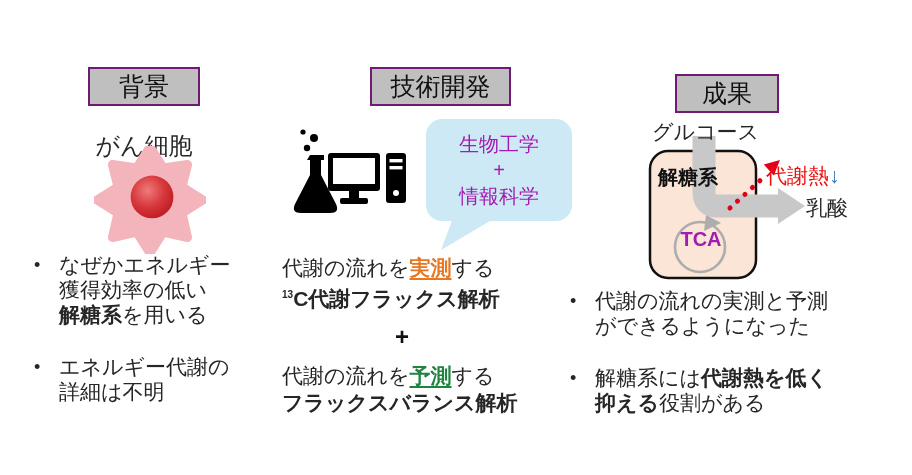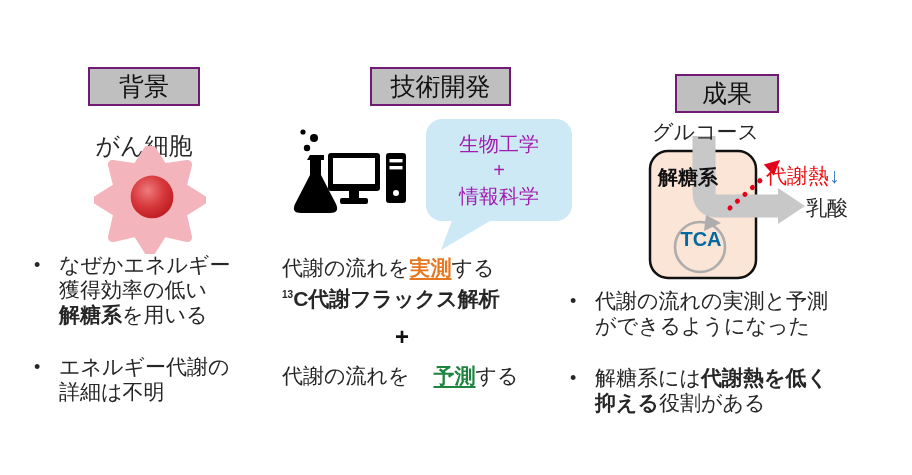--- a/index.html
+++ b/index.html
@@ -24,37 +24,37 @@
   .bullet + .bullet { margin-top:27px; }
   .bullet .mark { width:25px; flex:0 0 25px; font-size:18px; padding-top:1px; }
   .bullet b { font-weight:700; }
 
   .subtitle { font-size:24px; color:#262626; text-align:center;margin-top:20px; }
 
   
   .mid-text { font-size:21px; line-height:27px; color:#262626; }
   .mid-text .bold-line { font-weight:700; }
   .hl-orange { color:#E87722; font-weight:700; text-decoration:underline; text-decoration-thickness:2px; text-underline-offset:3px; }
-  .hl-green  { color:#1E8540; font-weight:700; text-decoration:underline; text-decoration-thickness:2px; text-underline-offset:3px;margin-left:24px; }
+  .hl-green  { color:#1E8540; font-weight:700; text-decoration:underline; text-decoration-thickness:2px; text-underline-offset:3px; }
   .plus-line { font-size:24px; font-weight:700; width:240px; text-align:center; margin:11px 0 12px 0; color:#111; }
   sup { font-size:10px; font-weight:700; }
 
   
   .bubble {
     background:#CDE9F6; border-radius:16px;
     display:flex; flex-direction:column; align-items:center; justify-content:center;
     font-size:20px; line-height:26px; color:#a21caf; text-align:center;
   }
 
   
   .lbl { font-size:21px; color:#262626; white-space:nowrap; }
   .lbl-red { color:#EE1111; }
   .lbl-blue { color:#2E75B6; }
   .lbl-bold { font-weight:700; font-size:20px; color:#111; }
-  .tca-label { font-weight:700; font-size:20px; line-height:24px; color:#0369a1; text-align:center; }
+  .tca-label { font-weight:700; font-size:20px; line-height:24px; color:#a21caf; text-align:center; }
 </style>
 </head>
 <body>
 
 <div id="canvas">
 
   <div class="abs header-box" style="left:88px; top:67px; width:112px; height:39px;">
     <span>背景</span>
   </div>
 
@@ -125,20 +125,23 @@
     <div>
       <span>代謝の流れを</span><span class="hl-orange">実測</span><span>する</span>
     </div>
     <div class="bold-line">
       <sup>13</sup><span>C代謝フラックス解析</span>
     </div>
     <div class="plus-line">+</div>
     <div>
       <span>代謝の流れを</span><span class="hl-green">予測</span><span>する</span>
     </div>
+    <div class="bold-line">
+      <span>フラックスバランス解析</span>
+    </div>
   </div>
 
   <div class="abs header-box" style="left:675px; top:74px; width:104px; height:39px;">
     <span>成果</span>
   </div>
 
   <svg class="abs" style="left:640px; top:108px;" width="245" height="180" viewBox="0 0 245 180">
 
     <rect x="10" y="43" width="106" height="127" rx="18" fill="#FBE5D6" stroke="#111" stroke-width="2.5"></rect>
 

